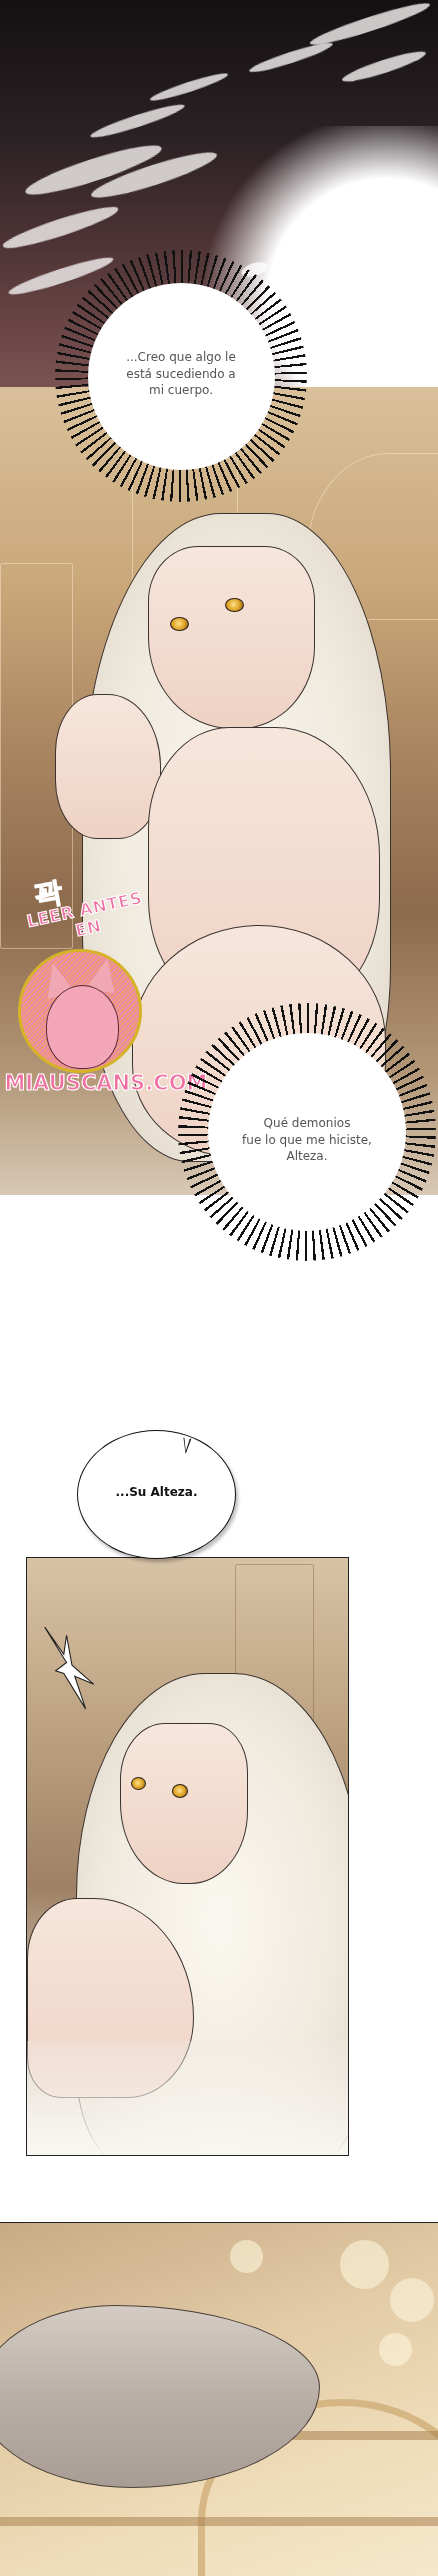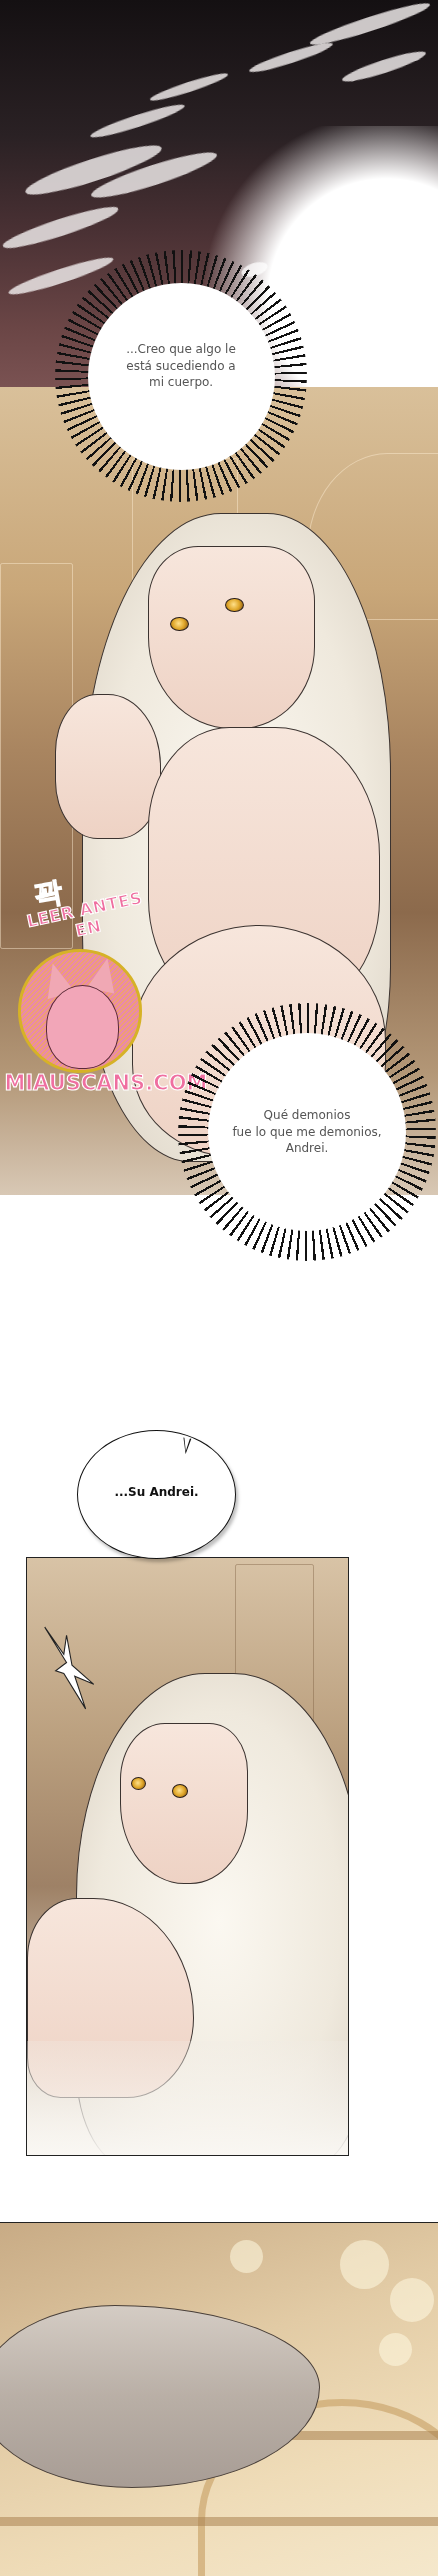--- a/index.html
+++ b/index.html
@@ -25,21 +25,21 @@
   .skin { position: absolute; background: linear-gradient(180deg, #f7e6dc 0%, #eed2c4 100%); border: 1.1px solid #3b3330; }
   .eye { position: absolute; width: 16.5px; height: 12px; border-radius: 50%;
     background: radial-gradient(circle at 45% 45%, #ffe08a 0%, #e0a72a 50%, #7a4a10 100%); border: 1.1px solid #2a1f1a; }
 
   
   .burst { position: absolute; border-radius: 50%; }
   .burst-rays { position: absolute; border-radius: 50%;
     background: repeating-conic-gradient(#111 0deg 1.1deg, transparent 1.1deg 4deg); }
   .burst-core { position: absolute; border-radius: 50%; background: #ffffff; }
   .burst-text { position: absolute; left: 0; right: 0; text-align: center; color: #555;
-    font-family: "DejaVu Sans", sans-serif; font-size: 12px; line-height: 16.5px; }
+    font-family: "DejaVu Sans", sans-serif; font-size: 12px; line-height: 16.5px; margin-top: 8px; }
 
   
   #watermark { left: 4.4px; top: 878px; width: 165px; height: 219px; }
   .wm-circle { position: absolute; left: 13.7px; top: 71px; width: 118px; height: 118px; border-radius: 50%;
     border: 3.3px solid #d6b227; background: repeating-linear-gradient(135deg, #f0a070 0 1.6px, #e98aa8 1.6px 3.3px); overflow: hidden; }
   .wm-head { position: absolute; left: 25px; top: 33px; width: 71px; height: 82px; border-radius: 50% 50% 45% 45%;
     background: #f2a6b8; border: 1.1px solid #5a2a38; }
   .wm-ear { position: absolute; width: 0; height: 0; border-left: 14.3px solid transparent; border-right: 14.3px solid transparent;
     border-bottom: 33px solid #f0a8b4; }
   .wm-top { position: absolute; left: 11px; top: 22px; width: 143px; text-align: center; font-weight: bold;
@@ -132,42 +132,42 @@
   <div class="wm-bottom">MIAUSCANS.COM</div>
 </div>
 
 <div class="gap" style="top:1195px;height:362px;"></div>
 
 <div class="burst abs" style="left:178px;top:1003px;width:258px;height:258px;">
   <div class="burst-rays" style="left:0;top:0;width:258px;height:258px;"></div>
   <div class="burst-core" style="left:30px;top:30px;width:198px;height:198px;"></div>
   <div class="burst-text" style="top:104px;">
     <div>Qué demonios</div>
-    <div>fue lo que me demonios,</div>
-    <div>Andrei.</div>
+    <div>fue lo que me hiciste,</div>
+    <div>Alteza.</div>
   </div>
 </div>
 
 <div id="panel-3" class="abs">
   <div class="pillar" style="left:208px;top:5.5px;width:77px;height:285px;border-color:rgba(120,90,60,0.4);"></div>
   <div class="hair-mass" style="left:49px;top:115px;width:285px;height:494px;border-radius:45% 45% 20% 20%;"></div>
   <div class="skin" style="left:93px;top:165px;width:126px;height:159px;border-radius:35% 30% 45% 50%;"></div>
   <div class="eye" style="left:104px;top:219px;width:13px;height:11px;"></div>
   <div class="eye" style="left:145px;top:226px;width:14.3px;height:12px;"></div>
   <div class="skin" style="left:0px;top:340px;width:165px;height:198px;border-radius:30% 60% 40% 20%;"></div>
   <div class="abs" style="left:0;top:483px;width:323px;height:115px;background:linear-gradient(180deg,rgba(240,235,228,0.3),rgba(250,248,244,0.95));"></div>
   <svg class="spike" viewBox="0 0 110 160">
     <polygon points="5,5 40,55 45,20 55,75 95,110 60,95 80,155 40,90 25,85 45,70" fill="#ffffff" stroke="#222" stroke-width="2"></polygon>
   </svg>
 </div>
 
 <div id="oval-bubble" class="abs">
   <div class="tail"></div>
   <div class="tail-in"></div>
-  <div id="oval-text">...Su Andrei.</div>
+  <div id="oval-text">...Su Alteza.</div>
 </div>
 
 <div id="panel-4" class="abs">
   <div class="bokeh" style="left:230px;top:16.5px;width:33px;height:33px;"></div>
   <div class="bokeh" style="left:340px;top:16.5px;width:49px;height:49px;"></div>
   <div class="bokeh" style="left:390px;top:55px;width:44px;height:44px;"></div>
   <div class="bokeh" style="left:379px;top:110px;width:33px;height:33px;"></div>
   <div class="window-arch"></div>
   <div class="floor-bar" style="top:208px;"></div>
   <div class="floor-bar" style="top:294px;"></div>

